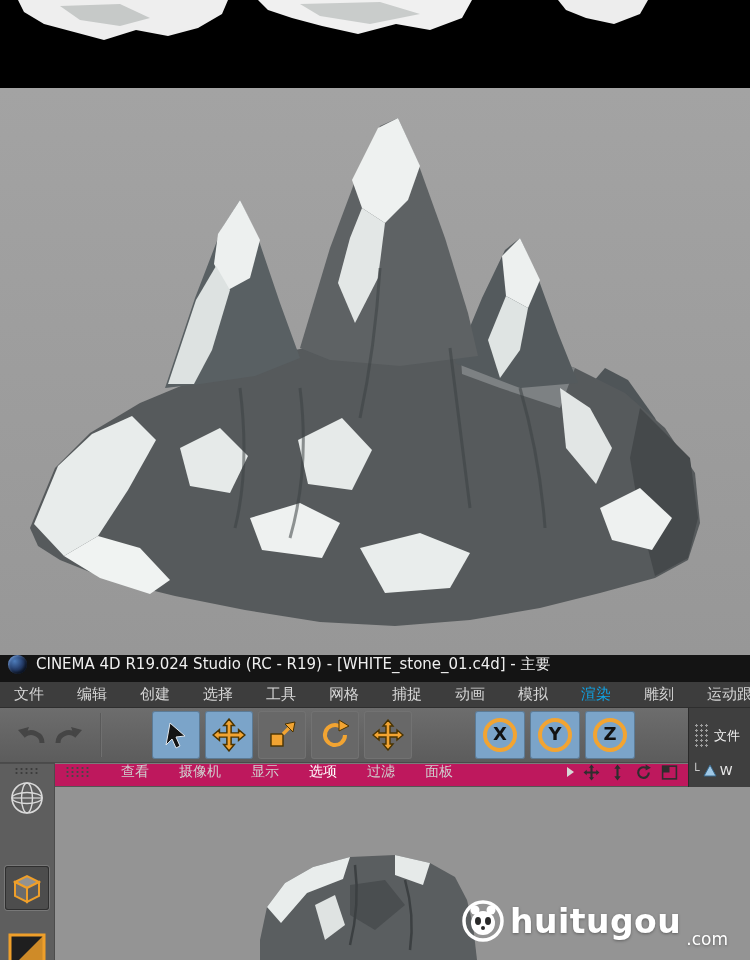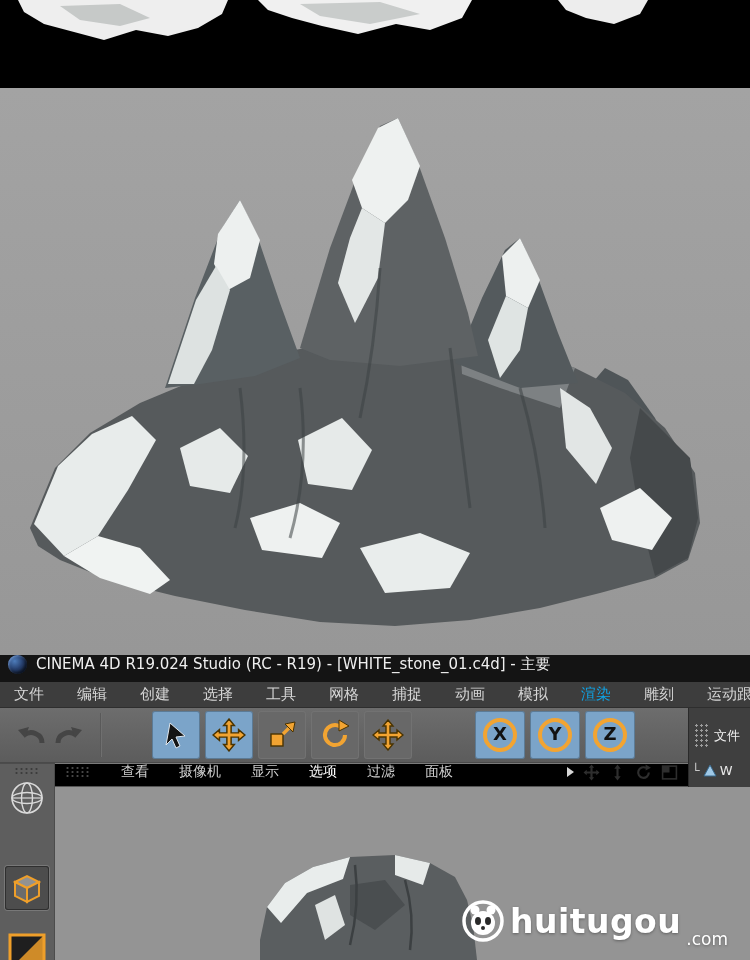--- a/index.html
+++ b/index.html
@@ -67,21 +67,21 @@
   
   #left-palette { left:0; top:763px; width:55px; height:197px; background:#5e5e5e;
     border-top:1px solid #4c4c4c; border-right:1px solid #4c4c4c; overflow:hidden; }
   .lp-grip { position:absolute; left:14px; top:3px; width:26px; height:8px;
     background-image:radial-gradient(#3c3c3c 1px, transparent 1.3px); background-size:5px 4px; }
   .lp-btn { position:absolute; left:5px; width:44px; height:44px;
     display:flex; align-items:center; justify-content:center; border-radius:3px; }
   .lp-btn.pressed { background:#4d4d4d; box-shadow:inset 0 0 0 1px #2f2f2f, 0 0 0 1px #787878; }
 
   
-  #vp-menu { left:55px; top:763px; width:633px; height:24px; background:#000000;
+  #vp-menu { left:55px; top:763px; width:633px; height:24px; background:#be185d;
     border-top:1px solid #7a7a7a; border-bottom:1px solid #555;
     display:flex; align-items:center; gap:30px; padding:0 10px 6px 10px; }
   .vp-grip { width:26px; height:13px; flex:0 0 auto;
     background-image:radial-gradient(#474747 1px, transparent 1.3px); background-size:5px 4px; }
   .vp-item { color:#cfcfcf; font-size:14px; white-space:nowrap; }
   .vp-item.active { color:#ffffff; }
   .vp-right { margin-left:auto; display:flex; align-items:center; gap:9px; }
   .chevron { width:0; height:0; border-left:7px solid #d7d7d7;
     border-top:5px solid transparent; border-bottom:5px solid transparent; }
 

